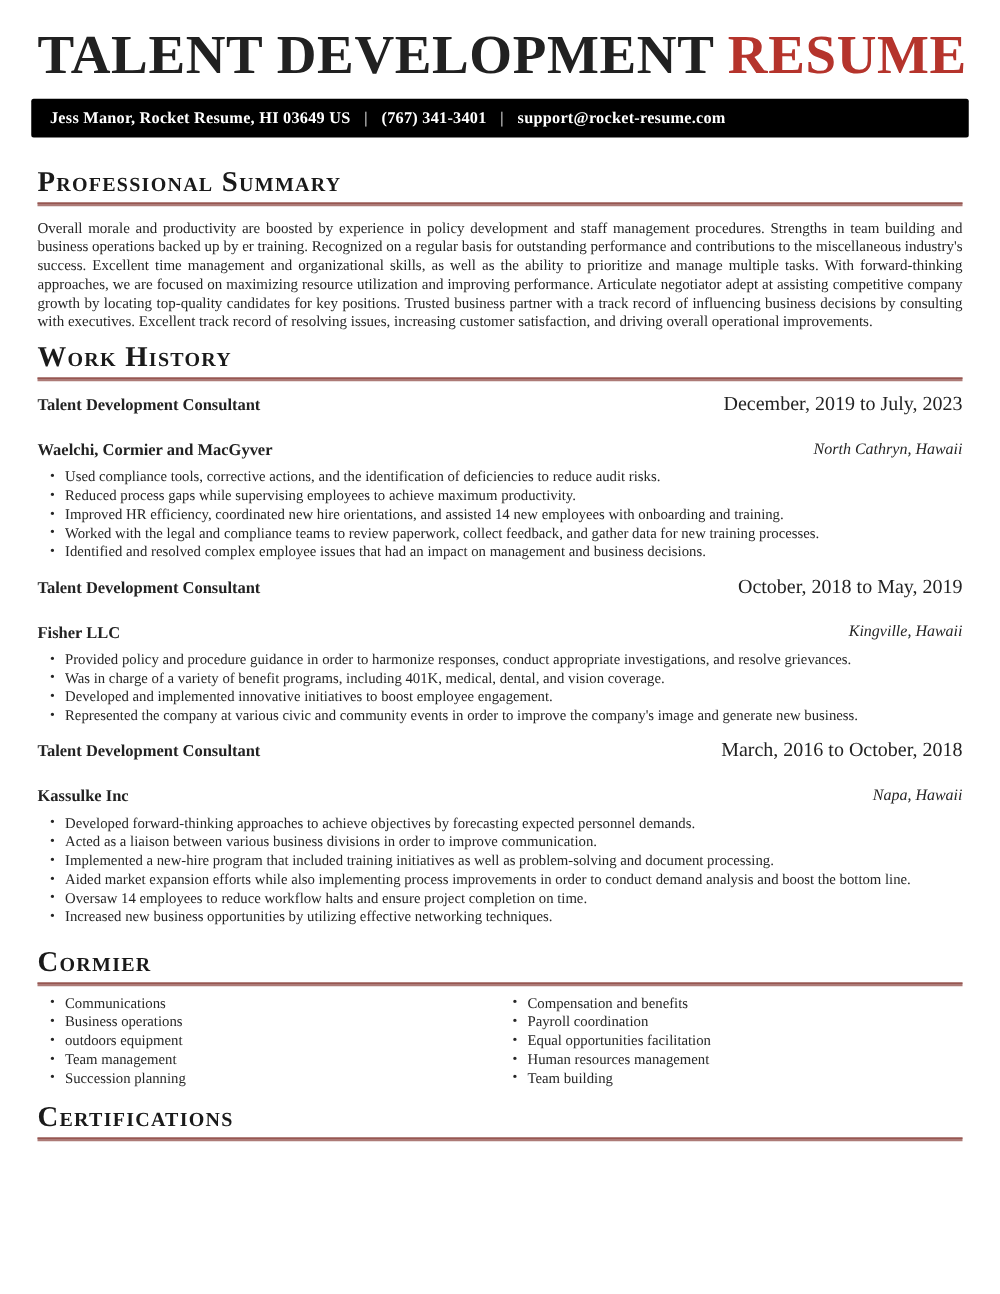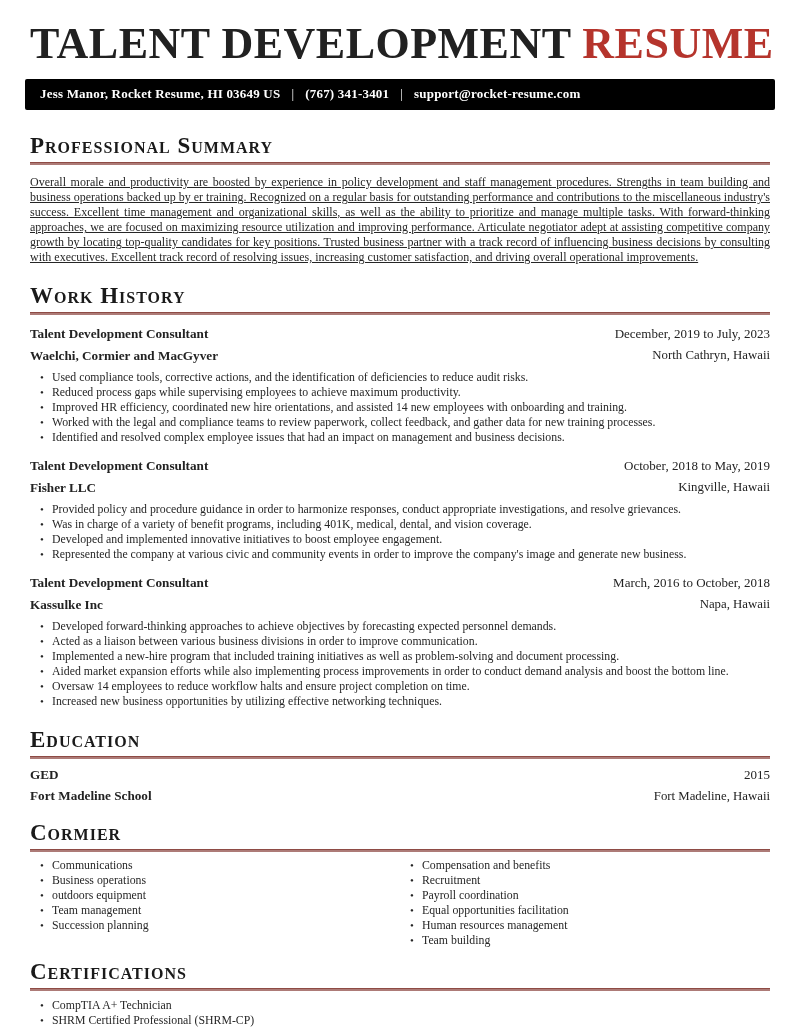--- a/index.html
+++ b/index.html
@@ -50,31 +50,30 @@
     border-top:1px solid #8e4b45;
   }
 
   .sec-summary .section-heading { margin-top:24px; }
   .summary-text {
     margin-top:10px;
     font-size:12px;
     line-height:15px;
     text-align:justify;
     color:#262626;
-    text-decoration:underline;
-  }
-
-  .sec-work .section-heading { margin-top:19px; }
+  }
+
+  .sec-work .section-heading { margin-top:9px; }
   .job { margin-top:10px; }
   .job + .job { margin-top:12px; }
   .job-row { display:flex; justify-content:space-between; align-items:flex-start; }
-  .job-row + .job-row { margin-top:5px; }
+  .job-row + .job-row { margin-top:19px; }
   .job-title, .job-company { font-weight:bold; font-size:13.2px; line-height:17px; }
-  .job-dates { font-size:13px; line-height:17px; }
-  .job-location { font-size:12.8px; line-height:17px; }
+  .job-dates { font-size:16px; line-height:17px; }
+  .job-location { font-size:12.8px; line-height:17px; font-style:italic; }
 
   .bullets { list-style:none; margin-top:6px; }
   .bullets li {
     position:relative;
     padding-left:22px;
     font-size:11.8px;
     line-height:15px;
     color:#262626;
   }
   .bullets li::before {
@@ -164,59 +163,40 @@
         <li>Developed forward-thinking approaches to achieve objectives by forecasting expected personnel demands.</li>
         <li>Acted as a liaison between various business divisions in order to improve communication.</li>
         <li>Implemented a new-hire program that included training initiatives as well as problem-solving and document processing.</li>
         <li>Aided market expansion efforts while also implementing process improvements in order to conduct demand analysis and boost the bottom line.</li>
         <li>Oversaw 14 employees to reduce workflow halts and ensure project completion on time.</li>
         <li>Increased new business opportunities by utilizing effective networking techniques.</li>
       </ul>
     </article>
   </section>
 
-  <section class="sec-education">
-    <h2 class="section-heading">Education</h2>
-    <div class="rule"></div>
-    <div class="edu-rows">
-      <div class="job-row">
-        <span class="job-title">GED</span>
-        <span class="job-dates">2015</span>
-      </div>
-      <div class="job-row">
-        <span class="job-company">Fort Madeline School</span>
-        <span class="job-location">Fort Madeline, Hawaii</span>
-      </div>
-    </div>
-  </section>
 
   <section class="sec-skills">
     <h2 class="section-heading">Cormier</h2>
     <div class="rule"></div>
     <div class="skills-cols">
       <ul class="bullets">
         <li>Communications</li>
         <li>Business operations</li>
         <li>outdoors equipment</li>
         <li>Team management</li>
         <li>Succession planning</li>
       </ul>
       <ul class="bullets">
         <li>Compensation and benefits</li>
-        <li>Recruitment</li>
         <li>Payroll coordination</li>
         <li>Equal opportunities facilitation</li>
         <li>Human resources management</li>
         <li>Team building</li>
       </ul>
     </div>
   </section>
 
   <section class="sec-certs">
     <h2 class="section-heading">Certifications</h2>
     <div class="rule"></div>
-    <ul class="bullets">
-      <li>CompTIA A+ Technician</li>
-      <li>SHRM Certified Professional (SHRM-CP)</li>
-    </ul>
   </section>
 
 </div>
 
 </body></html>

